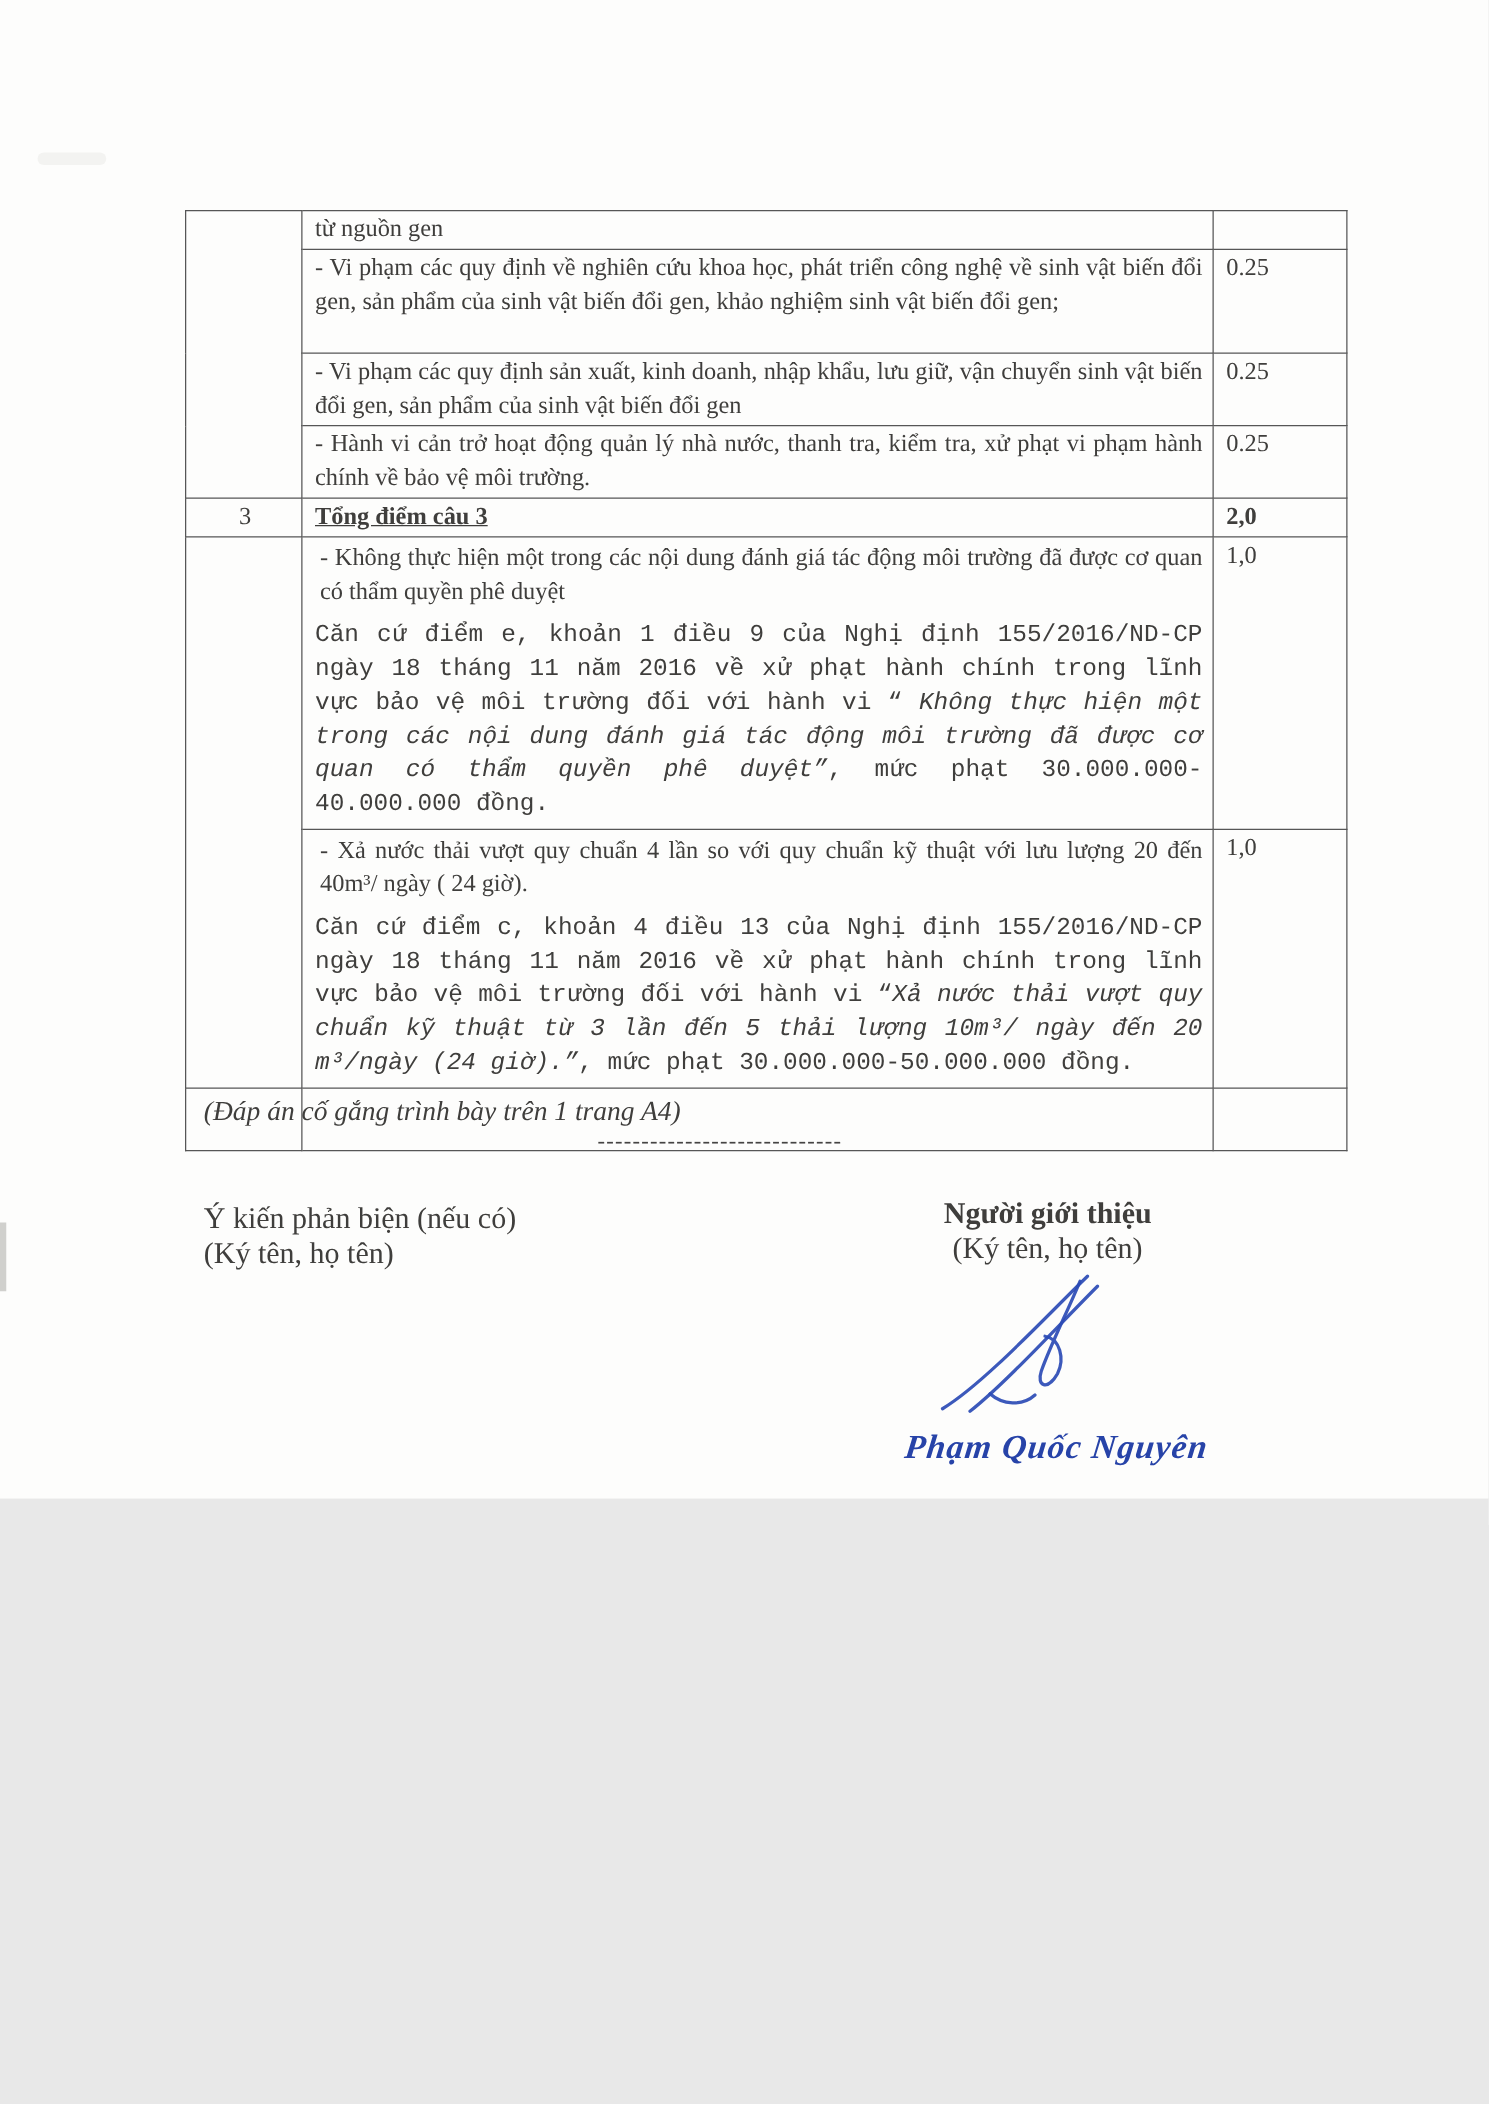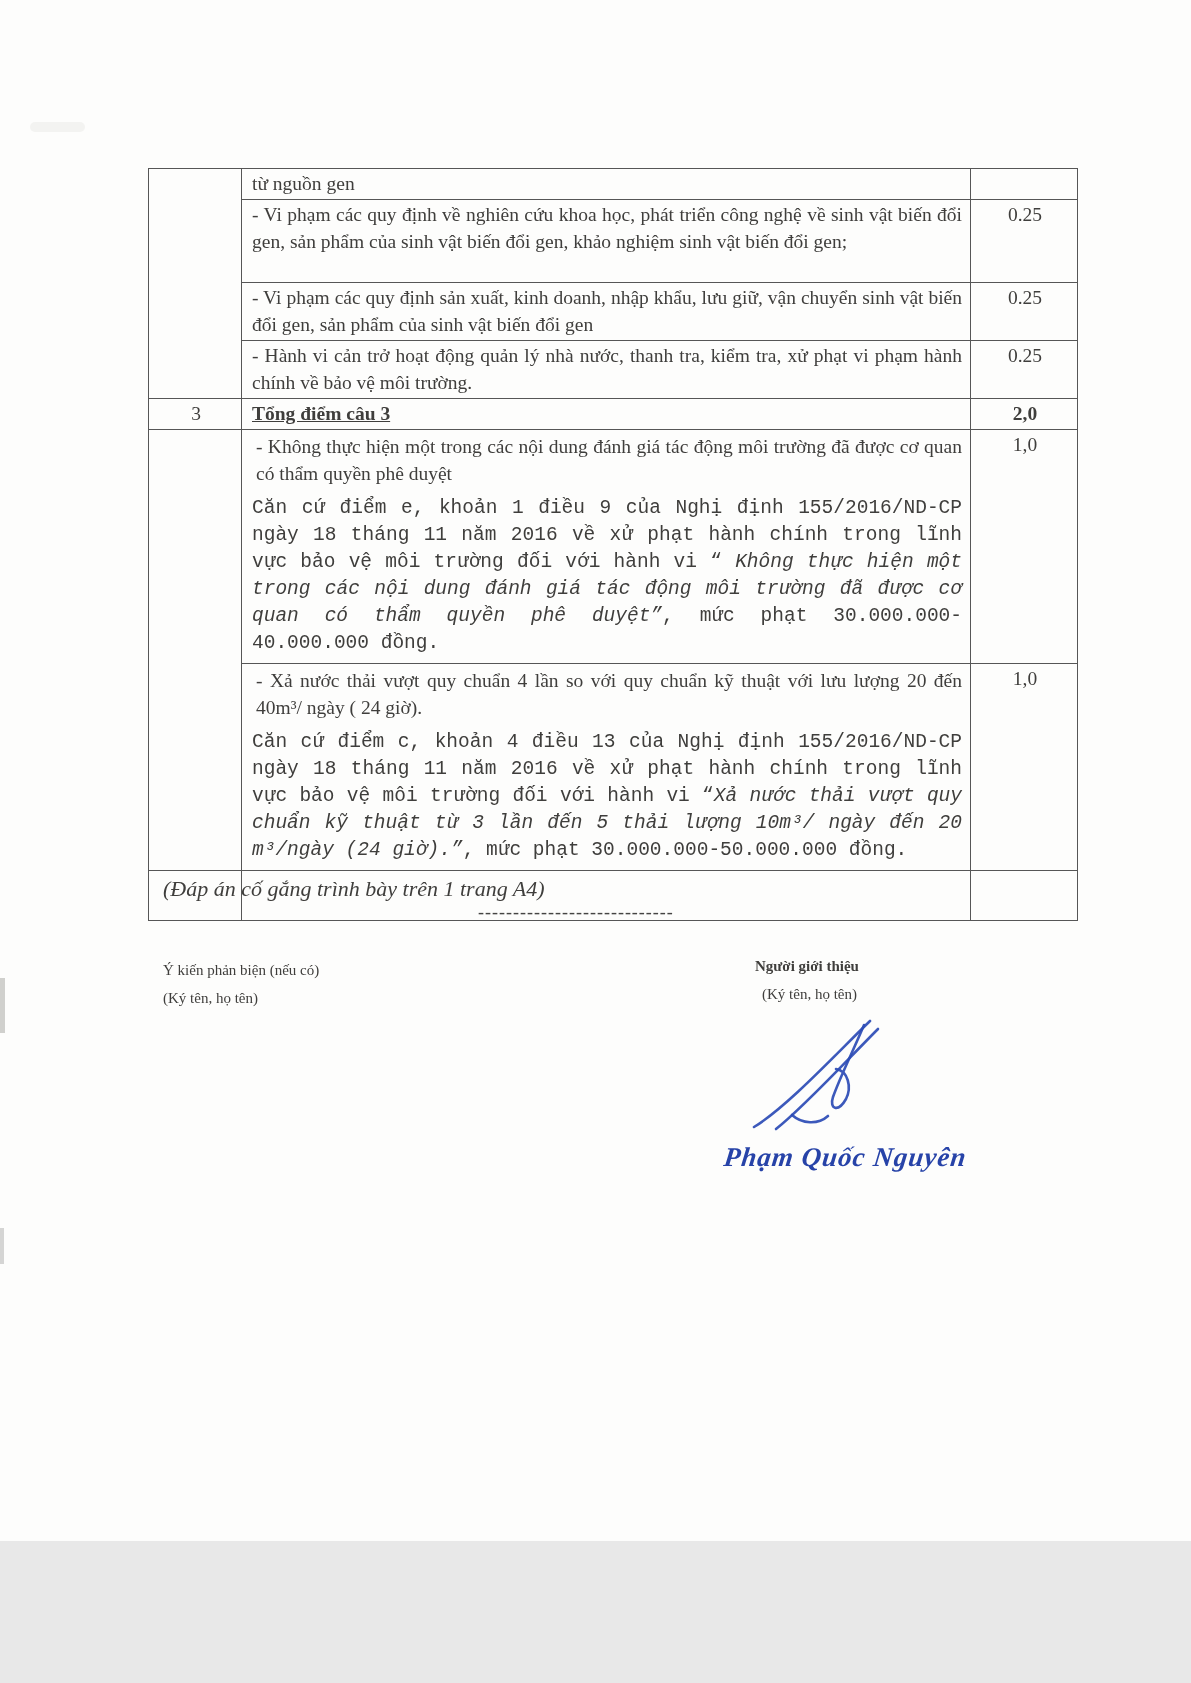--- a/index.html
+++ b/index.html
@@ -1,18 +1,18 @@
 <!DOCTYPE html>
 <html><head>
 <meta charset="utf-8">
 <style>
   html,body{margin:0;padding:0;background:#e8e8e8;}
   .page{
     position:relative;
-    width:1191px;height:1541px;
+    width:1191px;height:1199px;
     margin:0 auto;
     background:#fdfdfc;
     font-family:"Liberation Serif","DejaVu Serif",serif;
     color:#3f3e3c;
     overflow:hidden;
   }
   
   table.answer{
     position:absolute;left:148px;top:168px;
     width:872px;
@@ -21,31 +21,31 @@
   }
   table.answer td{
     border:1px solid #565656;
     vertical-align:top;
     font-size:19.5px;
     line-height:27px;
     padding:1px 8px 2px 10px;
   }
   td.c1{width:74px;text-align:center;vertical-align:middle;padding:0;}
   td.c2{width:710px;text-align:justify;}
-  td.c3{width:88px;text-align:center;vertical-align:middle;padding:0;font-size:19px;}
+  td.c3{width:88px;vertical-align:middle;padding:0;font-size:19px;}
   tr.total td{font-weight:bold;}
   p.lead-italic{margin:2px 0 8px 4px;}
   p.body{margin:0 0 4px 0;font-family:Liberation Mono, monospace;}
   
   .abs{position:absolute;}
   .note-italic{font-style:italic;font-size:22px;}
   .divider{font-size:18px;letter-spacing:1px;color:#454443;}
   .back-note{font-size:20px;font-weight:bold;font-style:italic;}
   .pointer{font-family:"DejaVu Sans",sans-serif;font-style:normal;font-weight:normal;font-size:19px;margin-right:6px;}
-  .plain{font-size:15px;}
+  .plain{font-size:24px;}
   .bold{font-weight:bold;text-align:right;}
   .sig-name{
     color:#2743a8;
     font-size:27px;
     font-style:italic;
     font-weight:600;
     letter-spacing:1px;
     transform:skewX(-7deg);
     white-space:nowrap;
   }

